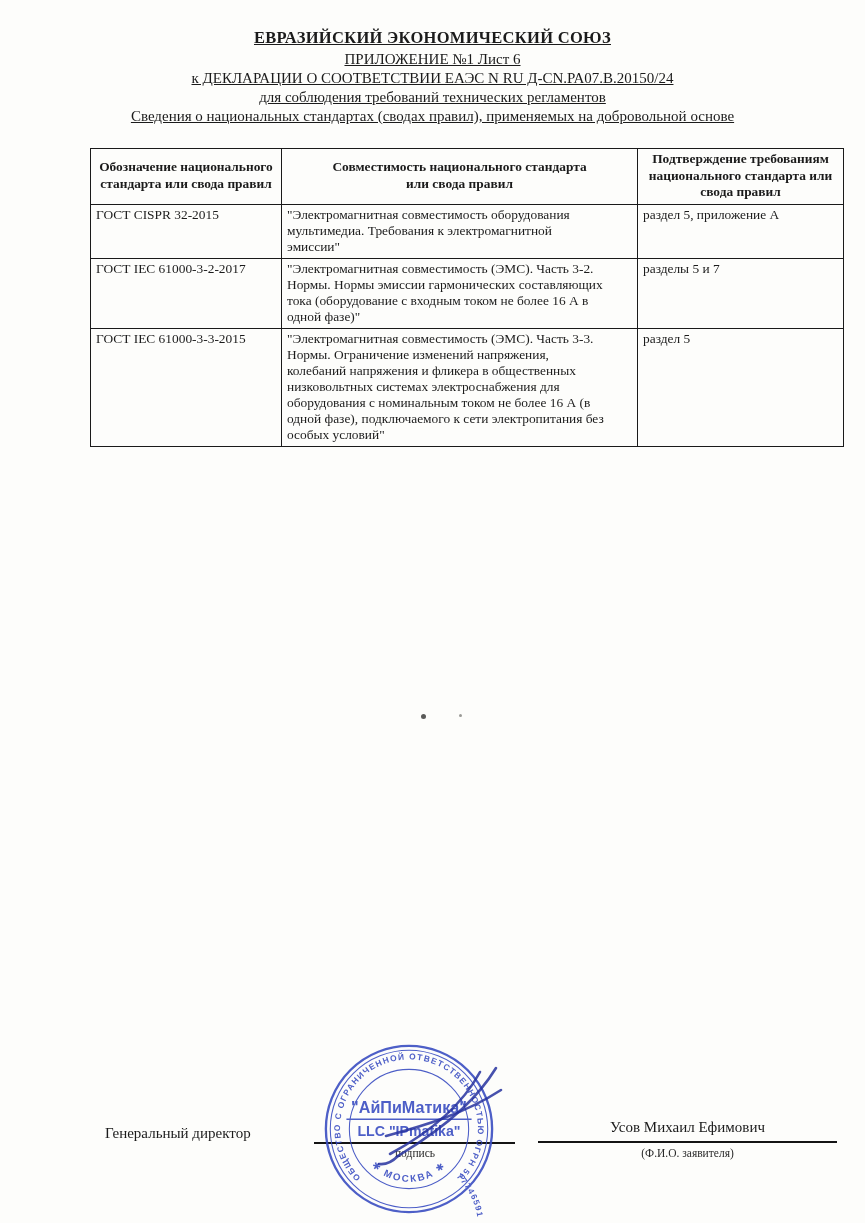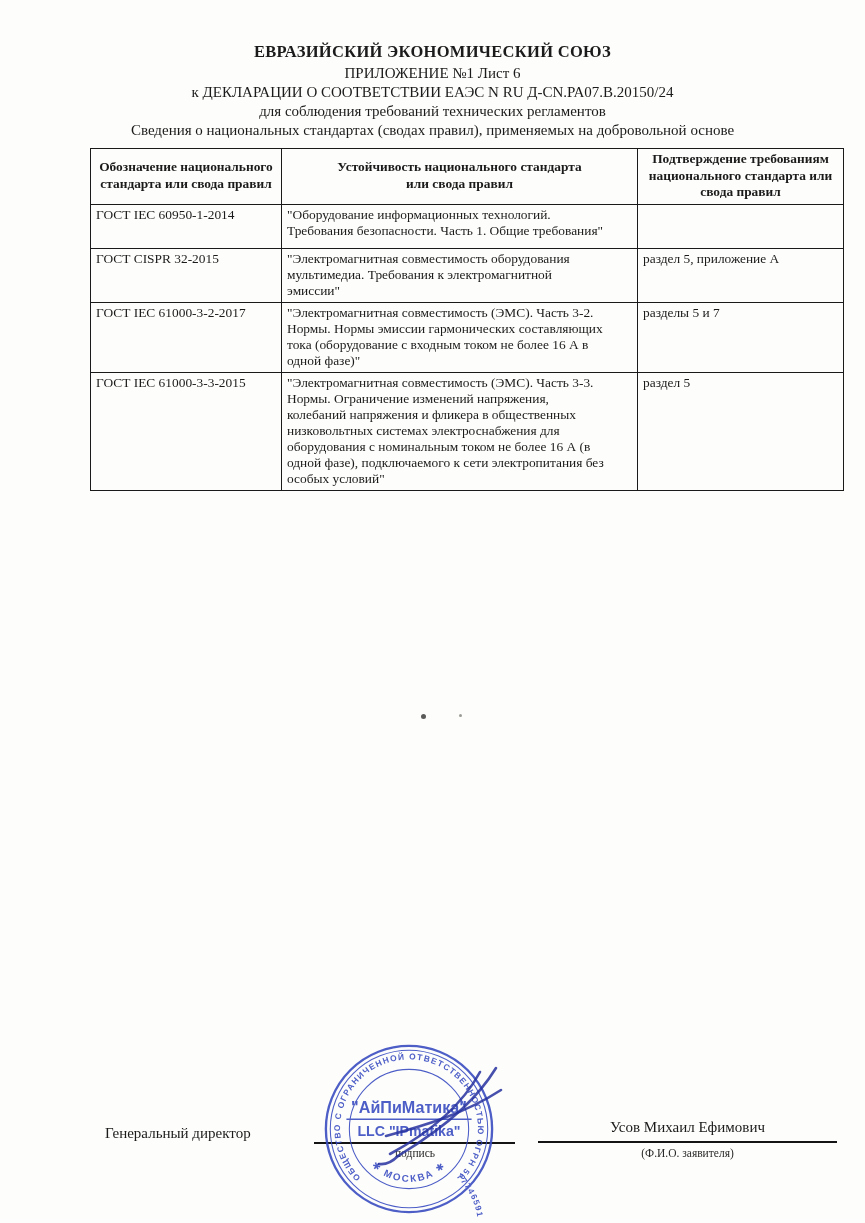--- a/index.html
+++ b/index.html
@@ -7,22 +7,22 @@
     position:relative;
     width:865px;height:1223px;
     margin:0 auto;
     background:#fdfdfb;
     font-family:"Liberation Serif","DejaVu Serif",serif;
     color:#1b1b1b;
     overflow:hidden;
   }
   
   .doc-header{
-    position:absolute;top:42px;left:0;width:100%;
-    text-align:center;line-height:19px;
+    position:absolute;top:28px;left:0;width:100%;
+    text-align:center;line-height:19px;text-decoration:underline;
   }
   .doc-header .union-title{
     font-size:16.5px;font-weight:bold;letter-spacing:.3px;margin-bottom:3px;
   }
   .doc-header .h-line{font-size:15px;}
   
   .doc-table{
     position:absolute;left:90px;top:148px;
     border-collapse:collapse;table-layout:fixed;
     width:753px;
@@ -112,34 +112,28 @@
   <table class="doc-table">
     <colgroup>
       <col style="width:191px">
       <col style="width:356px">
       <col style="width:206px">
     </colgroup>
     <thead>
       <tr>
         <th>Обозначение национального
 стандарта или свода правил</th>
-        <th>Устойчивость национального стандарта
+        <th>Совместимость национального стандарта
 или свода правил</th>
         <th>Подтверждение требованиям
 национального стандарта или
 свода правил</th>
       </tr>
     </thead>
     <tbody>
-      <tr>
-        <td>ГОСТ IEC 60950-1-2014</td>
-        <td>"Оборудование информационных технологий.
-Требования безопасности. Часть 1. Общие требования"</td>
-        <td></td>
-      </tr>
       <tr>
         <td>ГОСТ CISPR 32-2015</td>
         <td>"Электромагнитная совместимость оборудования
 мультимедиа. Требования к электромагнитной
 эмиссии"</td>
         <td>раздел 5, приложение А</td>
       </tr>
       <tr>
         <td>ГОСТ IEC 61000-3-2-2017</td>
         <td>"Электромагнитная совместимость (ЭМС). Часть 3-2.

